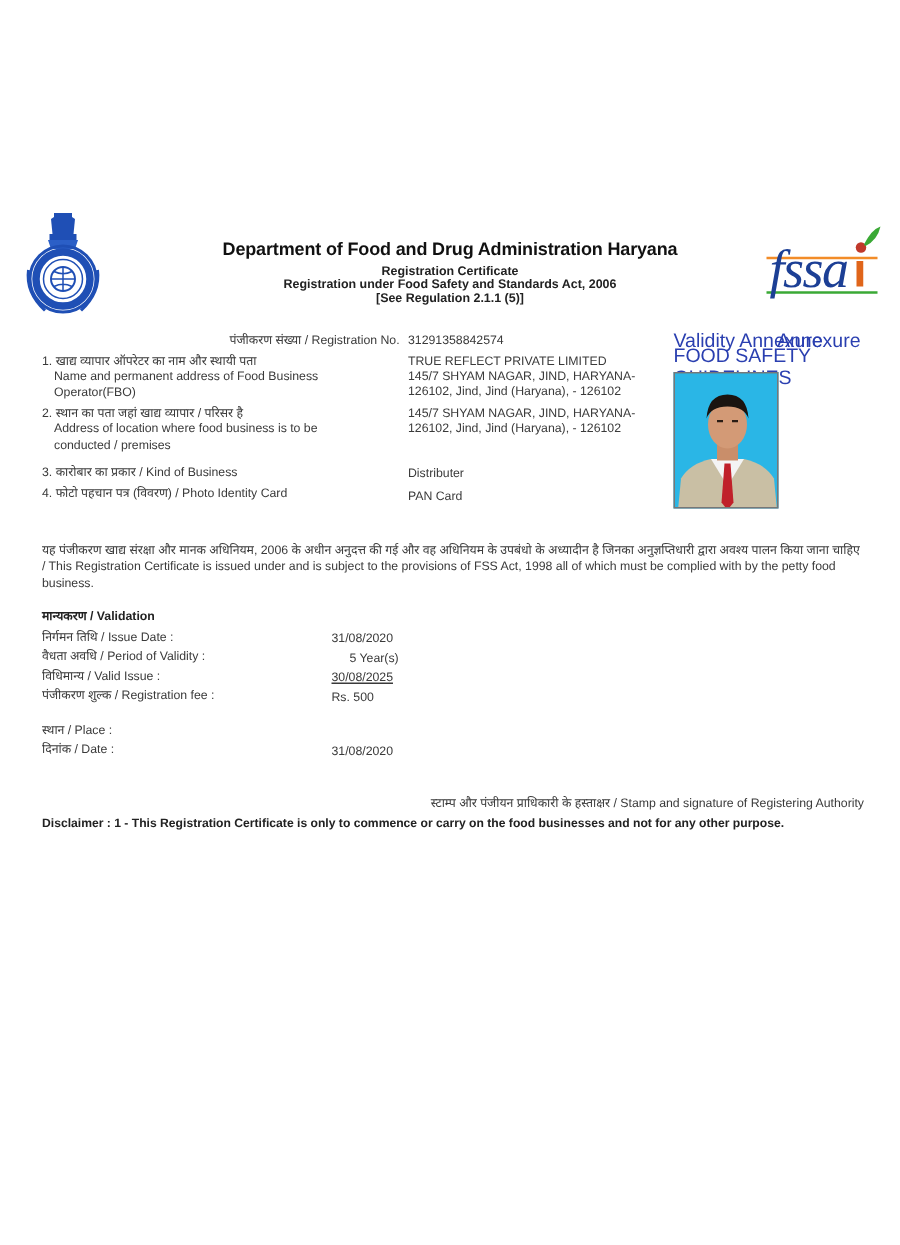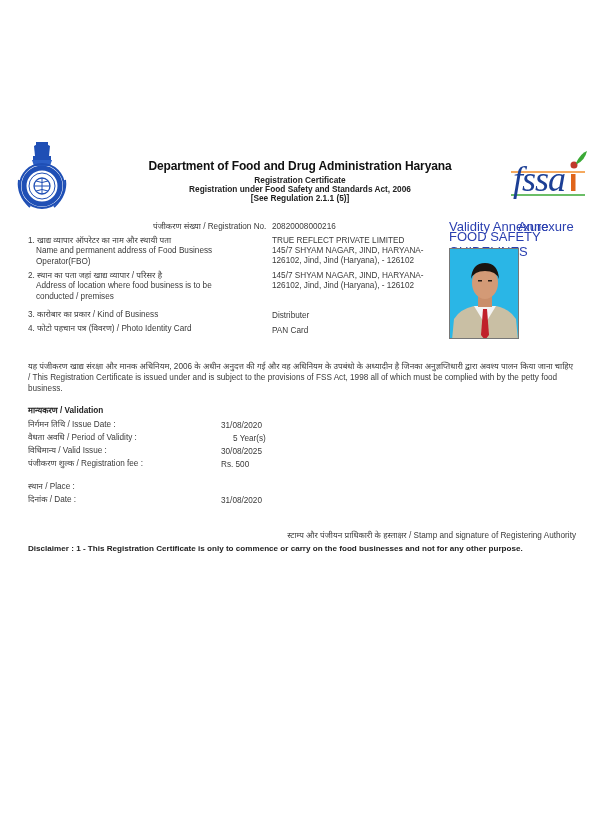--- a/index.html
+++ b/index.html
@@ -49,21 +49,21 @@
     <line x1="6" y1="27" x2="80" y2="27" stroke="#f28c28" stroke-width="1.6"></line>
     <line x1="6" y1="50" x2="80" y2="50" stroke="#3aa935" stroke-width="1.6"></line>
     <text x="8" y="46" font-family="Liberation Serif, DejaVu Serif, serif" font-style="italic" font-size="36" fill="#1c3f95" letter-spacing="-1">fssa</text>
     <rect x="66" y="29" width="4.5" height="17" fill="#e0651a"></rect>
     <circle cx="69" cy="20" r="3.5" fill="#c0392b"></circle>
     <path d="M71 18 Q76 8 82 6 Q80 15 72 19 Z" fill="#3aa935"></path>
   </svg>
 </div>
 
 <div class="abs t8" style="left:153px; top:222px;">पंजीकरण संख्या / Registration No.</div>
-<div class="abs val" style="left:272px; top:222px;">20820008000216</div>
+<div class="abs val" style="left:272px; top:222px;">31291358842574</div>
 
 <a class="abs link" style="left:449px; top:219px;">Validity Annexure</a>
 <a class="abs link" style="left:518px; top:219px;">Annexure</a>
 <a class="abs link" style="left:449px; top:229px;">FOOD SAFETY GUIDELINES</a>
 
 <div class="abs t8" style="left:28px; top:236px;">1. खाद्य व्यापार ऑपरेटर का नाम और स्थायी पता</div>
 <div class="abs t8" style="left:36px; top:246px; width:200px;">Name and permanent address of Food Business Operator(FBO)</div>
 <div class="abs val" style="left:272px; top:236px;">TRUE REFLECT PRIVATE LIMITED</div>
 <div class="abs val" style="left:272px; top:246px;">145/7 SHYAM NAGAR, JIND, HARYANA-</div>
 <div class="abs val" style="left:272px; top:256px;">126102, Jind, Jind (Haryana), - 126102</div>
@@ -104,21 +104,21 @@
 
 <div class="abs t8 bold" style="left:28px; top:406px;">मान्यकरण / Validation</div>
 
 <div class="abs t8" style="left:28px; top:420px;">निर्गमन तिथि / Issue Date :</div>
 <div class="abs val" style="left:221px; top:421px;">31/08/2020</div>
 
 <div class="abs t8" style="left:28px; top:433px;">वैधता अवधि / Period of Validity :</div>
 <div class="abs val" style="left:221px; top:434px;padding-left:12px;">5 Year(s)</div>
 
 <div class="abs t8" style="left:28px; top:446px;">विधिमान्य / Valid Issue :</div>
-<div class="abs val" style="left:221px; top:447px;">30/08/2025</div>
+<div class="abs val" style="left:221px; top:447px;text-decoration:underline;">30/08/2025</div>
 
 <div class="abs t8" style="left:28px; top:459px;">पंजीकरण शुल्क / Registration fee :</div>
 <div class="abs val" style="left:221px; top:460px;">Rs. 500</div>
 
 <div class="abs t8" style="left:28px; top:482px;">स्थान / Place :</div>
 <div class="abs val" style="left:221px; top:482px;"></div>
 
 <div class="abs t8" style="left:28px; top:495px;">दिनांक / Date :</div>
 <div class="abs val" style="left:221px; top:496px;">31/08/2020</div>
 

